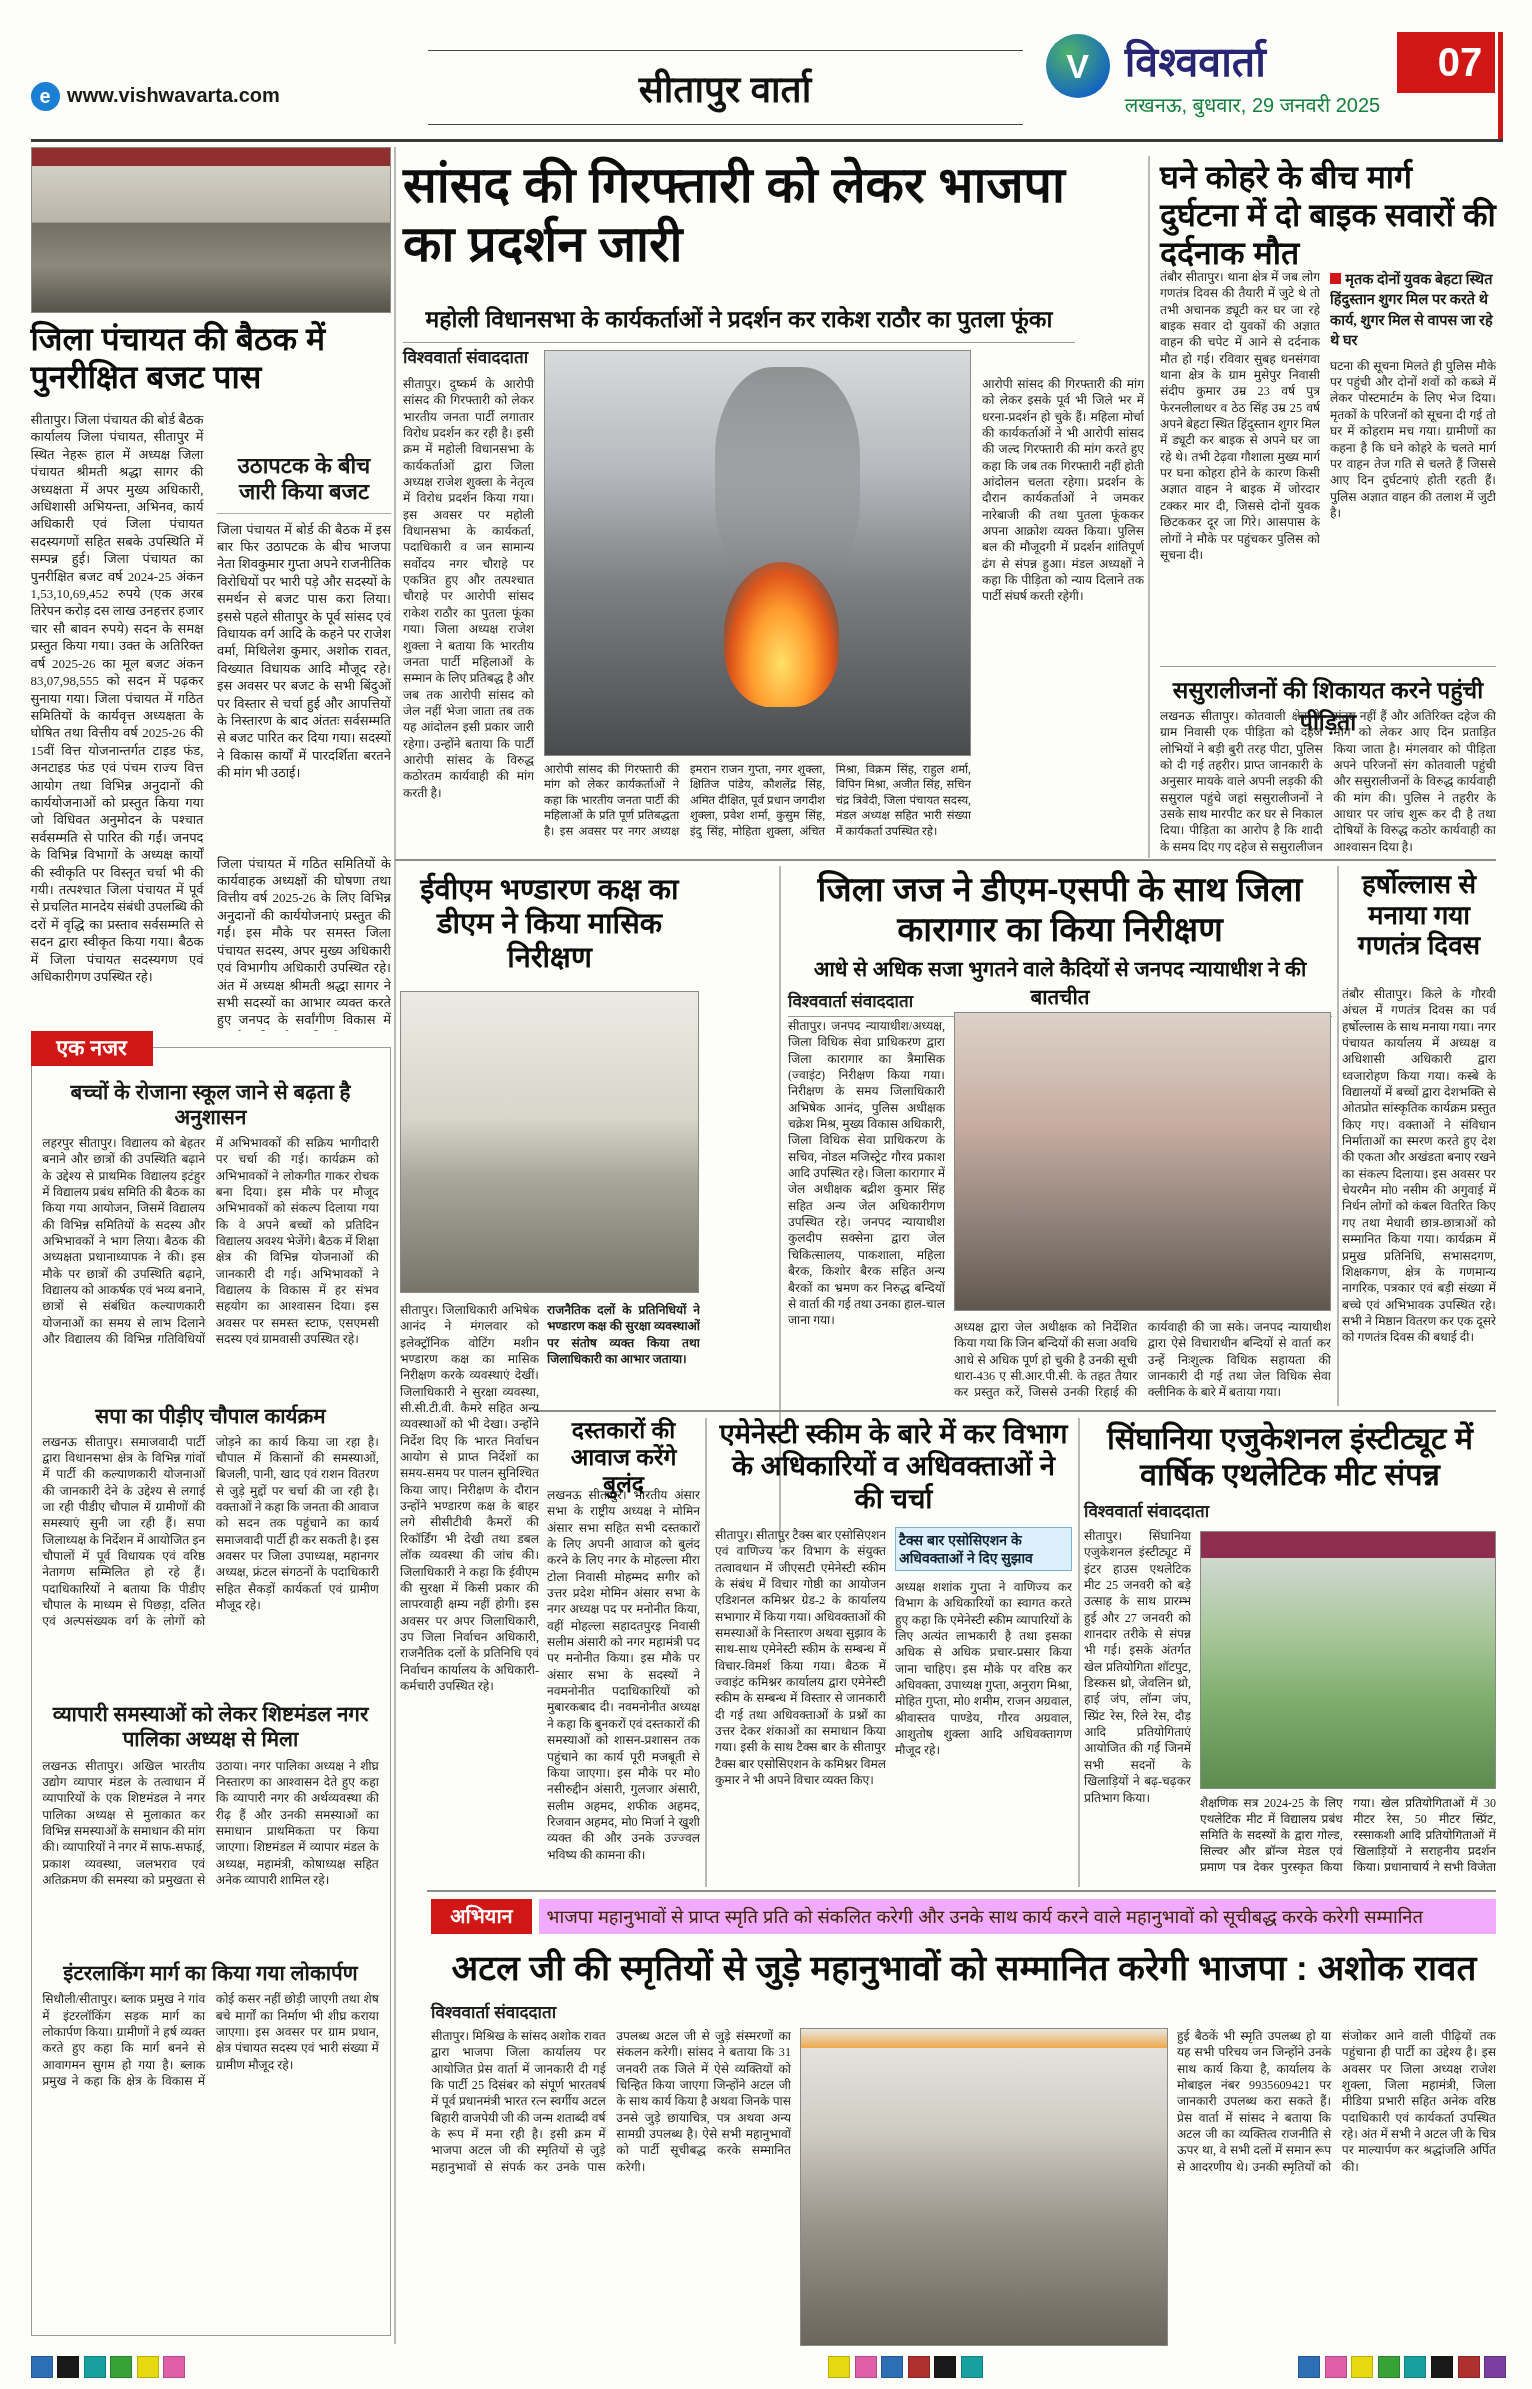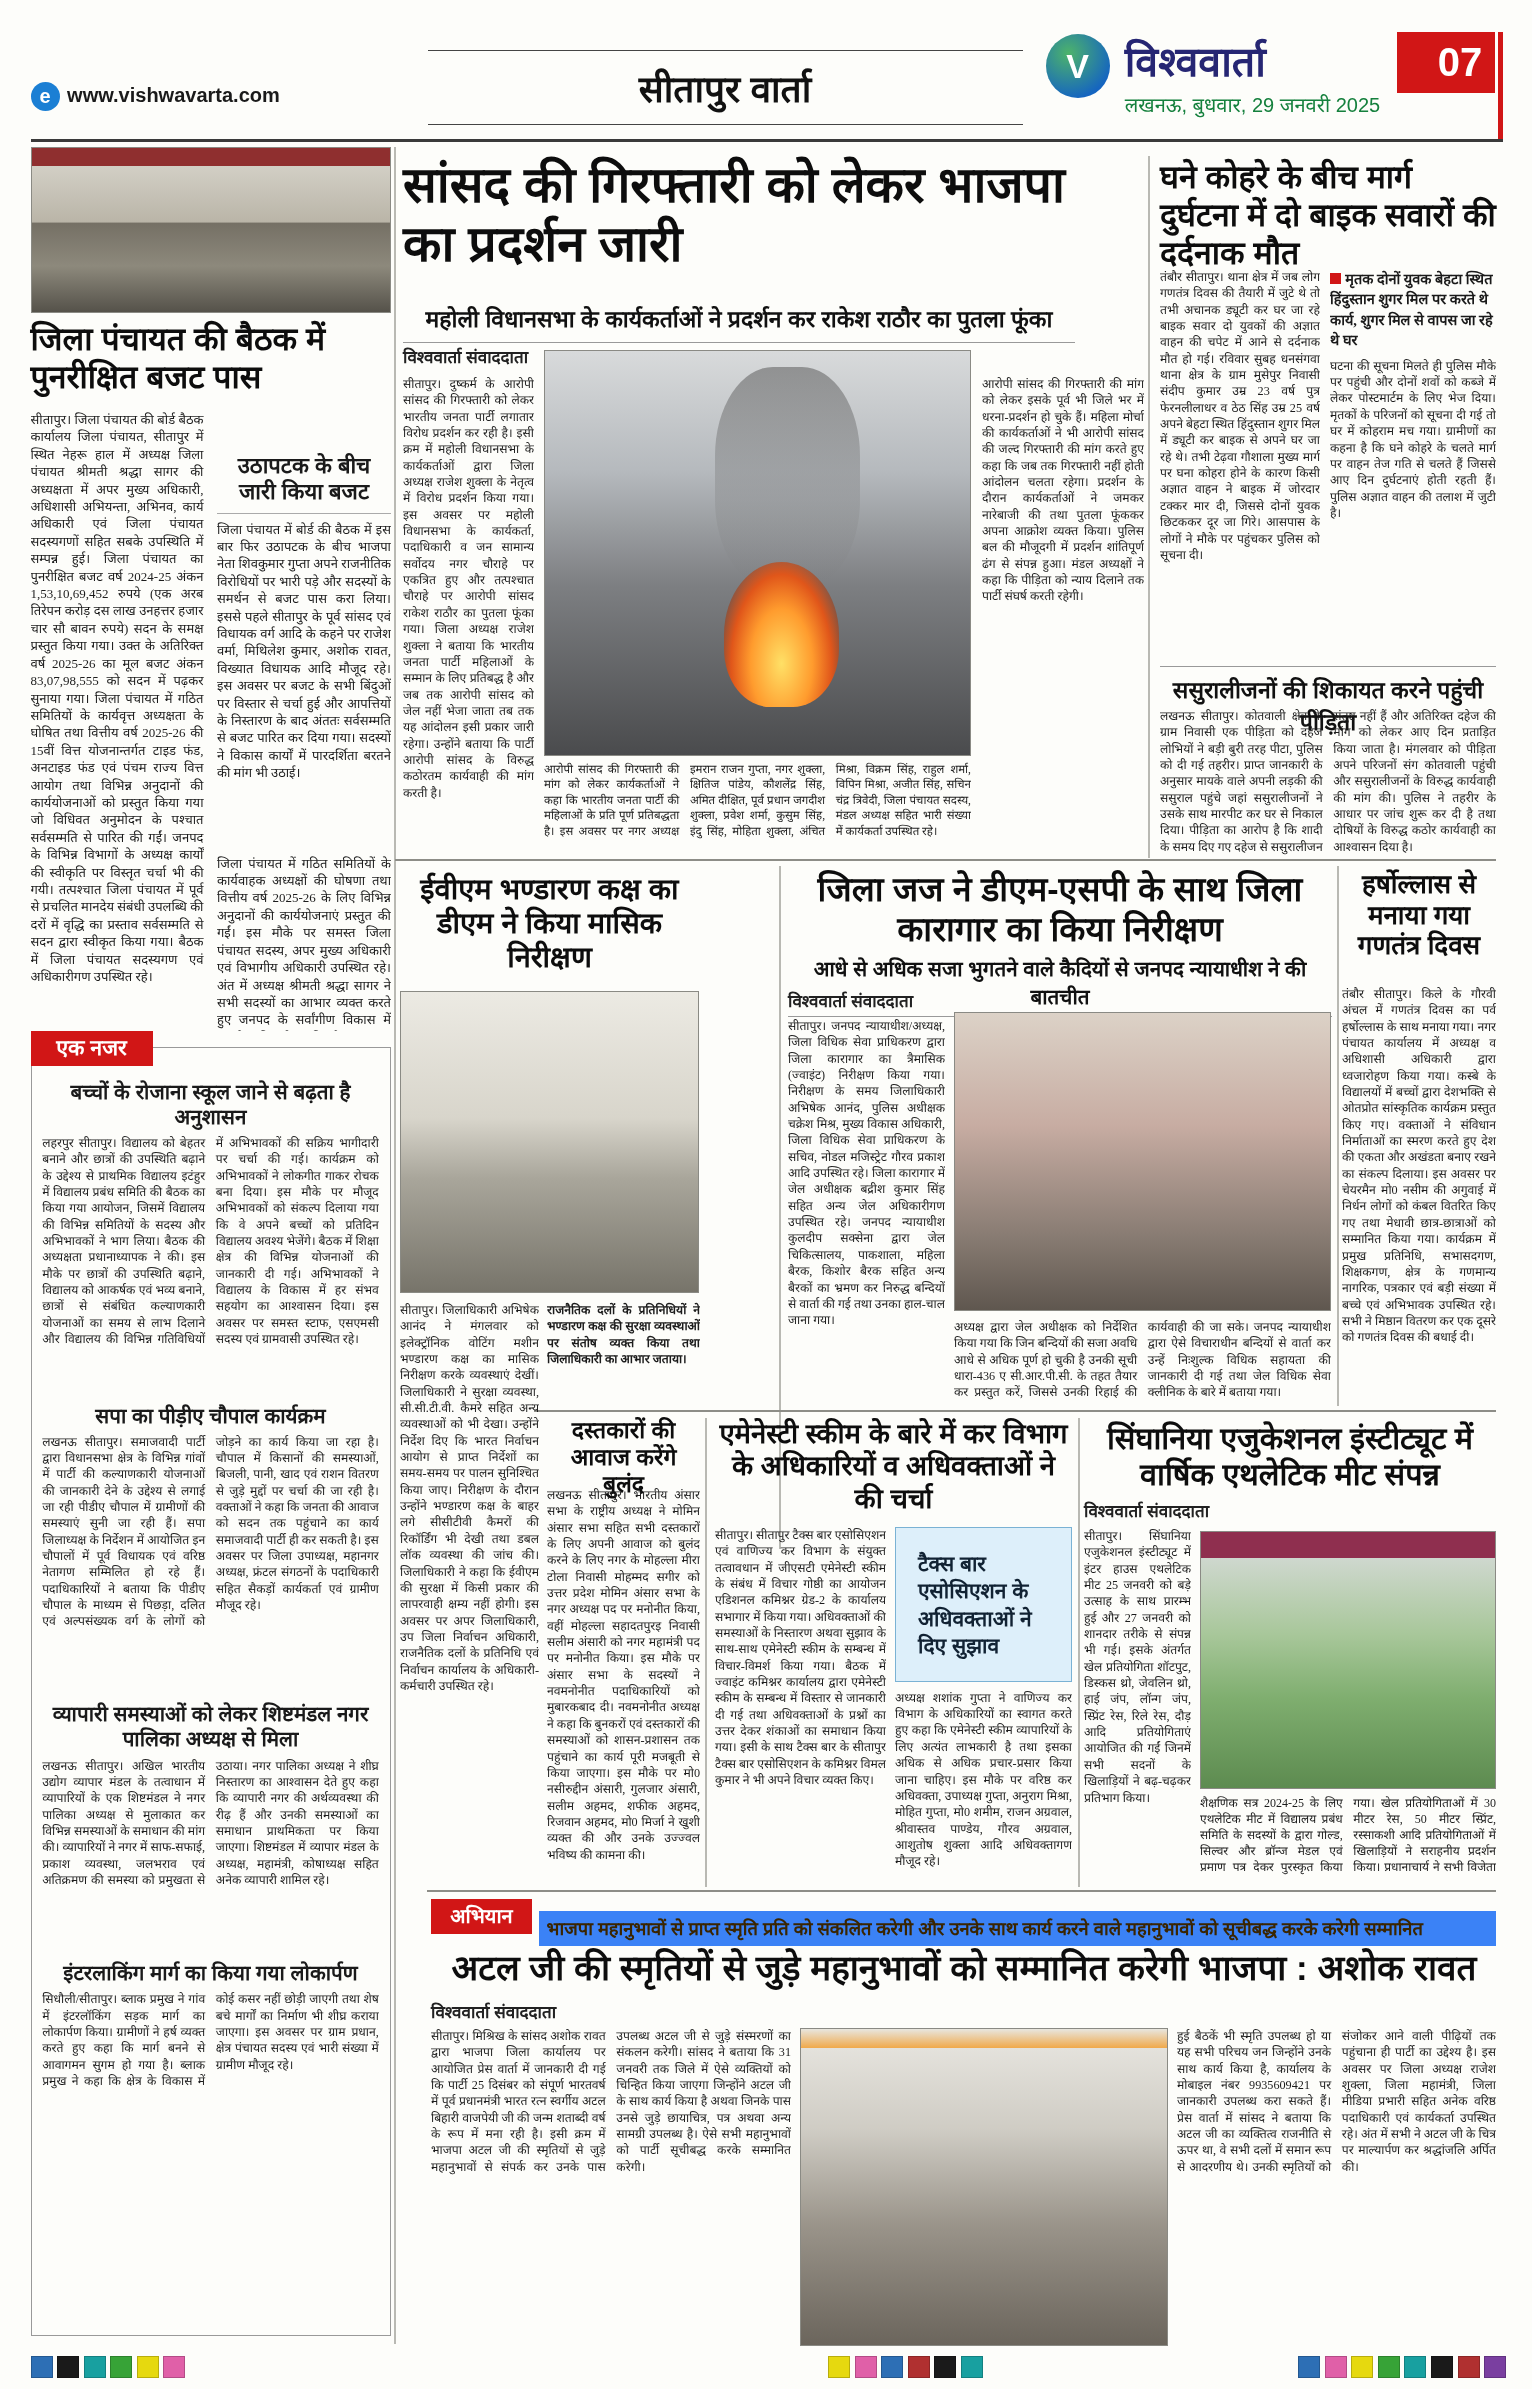--- a/index.html
+++ b/index.html
@@ -26,24 +26,24 @@
          font-family:"Liberation Sans",sans-serif;font-weight:700;font-size:34px;line-height:64px;
          text-align:center;}
   .pagenum{background:#d11616;color:#fff;font-family:"Liberation Sans",sans-serif;font-weight:700;
            font-size:40px;text-align:center;line-height:61px;}
   .redtab{background:#d11616;color:#fff;font-family:"Liberation Sans",sans-serif;font-weight:700;
           text-align:center;}
   .inset-head{font-family:"Liberation Sans",sans-serif;font-weight:700;font-size:22px;line-height:1.2;
               text-align:center;padding:3.1px 0 7.6px 0;border-bottom:0.8px solid #aaa;margin-bottom:6.1px;margin-top:39px;}
   .hl-block{font-weight:700;font-size:14.5px;line-height:1.4;margin-bottom:7.6px;}
   .redsq{display:inline-block;width:10.7px;height:10.7px;background:#d11616;margin-right:4.6px;}
-  .tipbox{background:#ddeffa;border:0.8px solid #7ab2d4;padding:22px;font-family:"Liberation Sans",sans-serif;
-          font-weight:700;font-size:21px;line-height:1.3;margin-bottom:7.6px;color:#123;}
-  .yellowstrip{background:#3b82f6;color:#3a2500;font-family:"Liberation Sans",sans-serif;font-weight:700;
-               font-size:18.3px;line-height:35px;padding:0 7.6px;white-space:nowrap;overflow:hidden;margin-top:12px;}
+  .tipbox{background:#ddeffa;border:0.8px solid #7ab2d4;padding:3px;font-family:"Liberation Sans",sans-serif;
+          font-weight:700;font-size:14px;line-height:1.3;margin-bottom:7.6px;color:#123;}
+  .yellowstrip{background:#f0abfc;color:#3a2500;font-family:"Liberation Sans",sans-serif;font-weight:400;
+               font-size:18.3px;line-height:35px;padding:0 7.6px;white-space:nowrap;overflow:hidden;}
   .nz-head{font-family:"Liberation Sans",sans-serif;font-weight:700;font-size:20.6px;line-height:1.22;
            text-align:center;margin:4.6px 0 6.1px 0;}
   .fire{position:absolute;left:42%;bottom:12%;width:115px;height:145px;
         background:radial-gradient(ellipse at 50% 70%,#ffe066 0%,#ff9c2e 38%,#e0561a 62%,rgba(120,40,10,.45) 80%,transparent 85%);
         border-radius:50% 50% 40% 40%;}
   .smoke{position:absolute;left:40%;top:4%;width:145px;height:55%;
          background:linear-gradient(180deg,rgba(90,90,90,.55),rgba(120,120,120,.25) 60%,transparent);
          border-radius:40%;}
   .cbar span.cbox{display:inline-block;width:20px;height:20px;margin-right:4.6px;vertical-align:top;border:0.8px solid rgba(0,0,0,.2);}
 </style>

